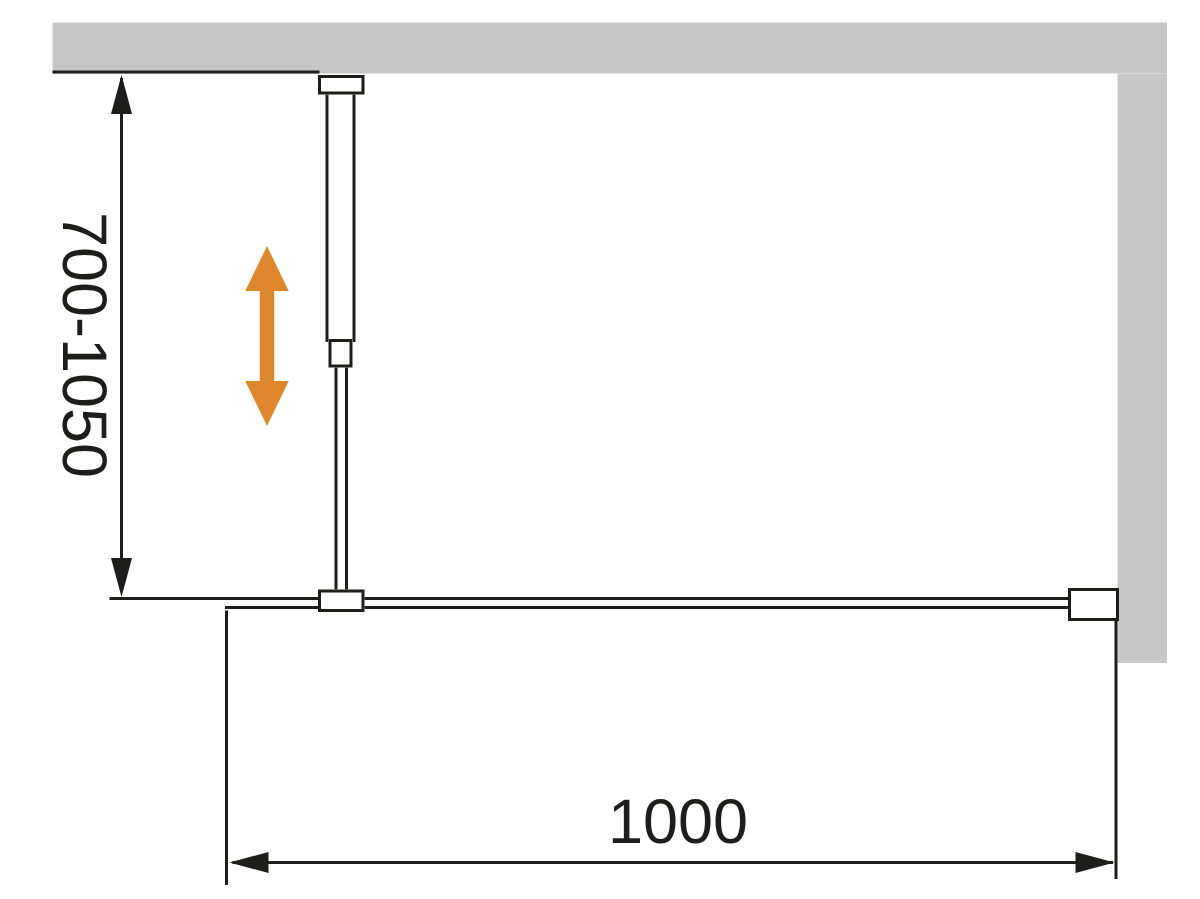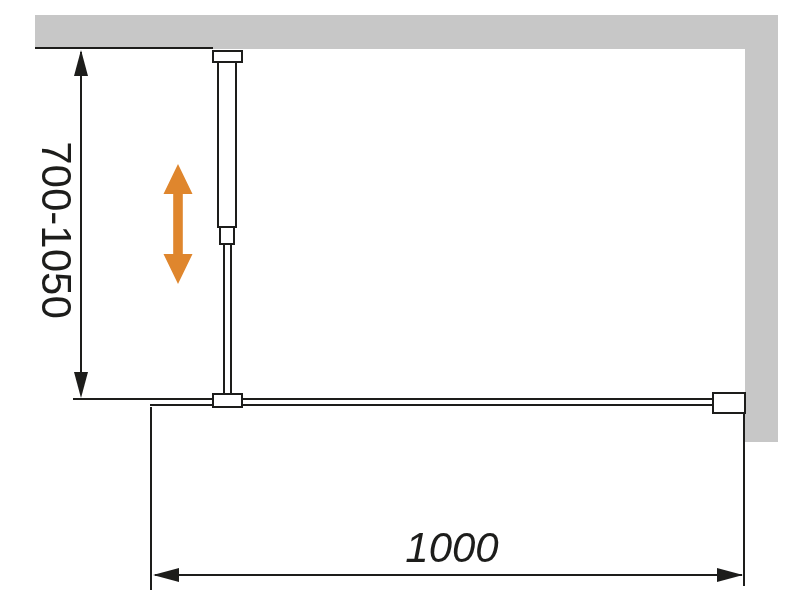--- a/index.html
+++ b/index.html
@@ -34,21 +34,21 @@
     letter-spacing:0;
     color:#1d1d1b;
     text-align:center;
     white-space:nowrap;
   }
   .dim-label-v{
     left:-34px;top:209px;width:180px;height:42px;
     transform:rotate(90deg);
   }
   .dim-label-h{
-    left:352px;top:527px;width:200px;height:42px;font-style:italic;
+    left:352px;top:527px;width:200px;height:42px;
   }
 
   
   .hw{position:absolute;background:#ffffff;border:2px solid #1d1d1b;box-sizing:border-box;}
   .bracket-top{left:212px;top:50px;width:31px;height:13px;z-index:4;}
   .tube-upper{left:217px;top:61px;width:20px;height:167px;border-top:none;border-bottom:none;z-index:2;}
   .collar{left:219px;top:226px;width:16px;height:19px;z-index:3;}
   .rod-lower{left:223px;top:243px;width:9px;height:152px;border-top:none;border-bottom:none;z-index:2;}
   .clamp-bottom{left:212px;top:393px;width:31px;height:15px;z-index:4;}
   .bracket-right{left:712px;top:392px;width:34px;height:22px;z-index:4;}

